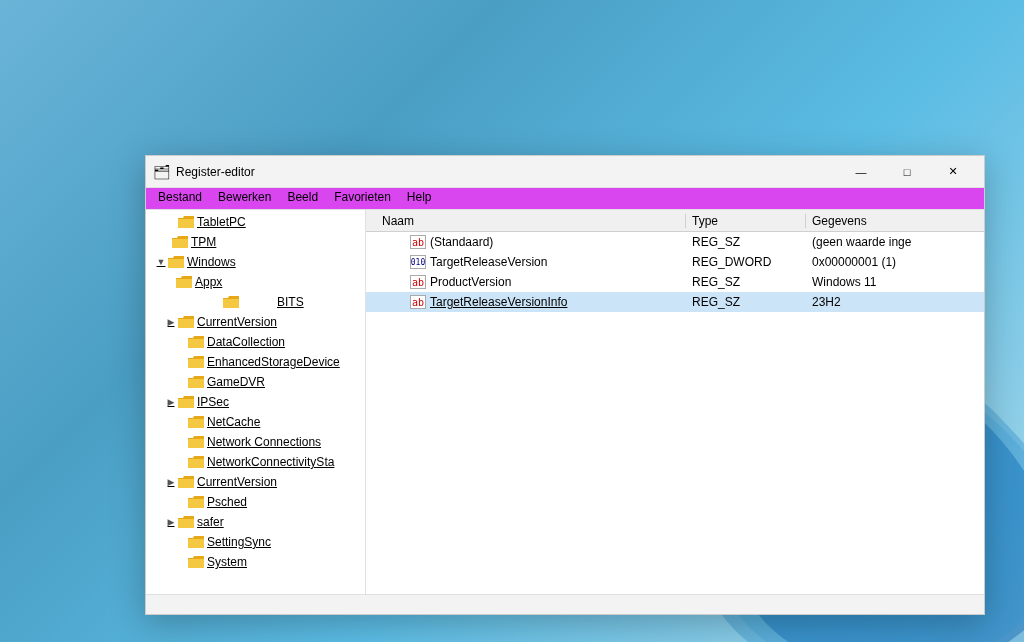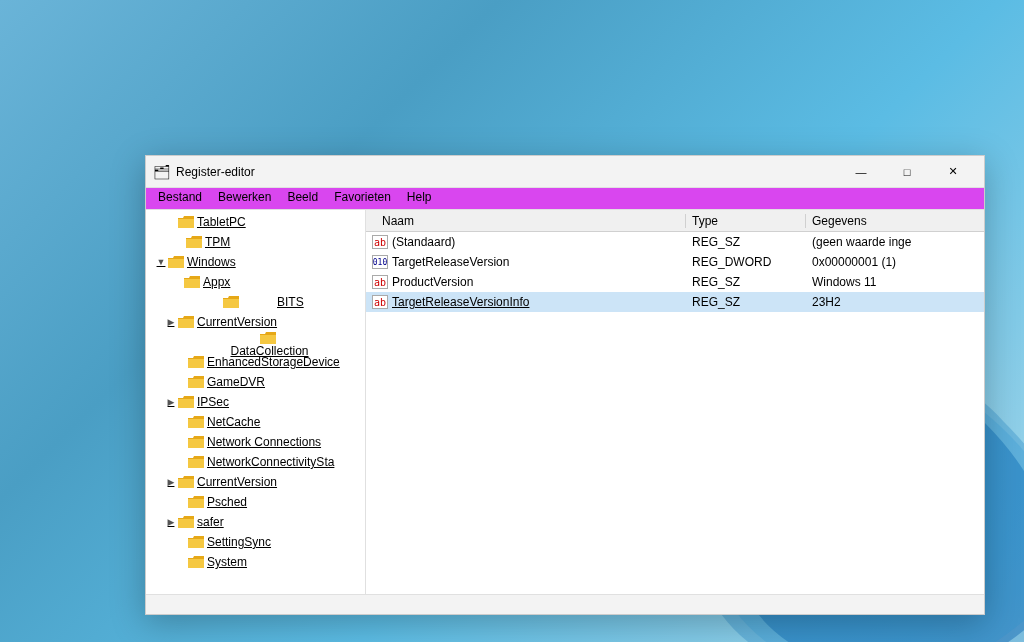--- a/index.html
+++ b/index.html
@@ -274,20 +274,21 @@
       width: 16px;
       height: 14px;
       display: inline-flex;
       align-items: center;
       justify-content: center;
       background: #fff;
       border: 1px solid #aaa;
       flex-shrink: 0;
       font-family: monospace;
       color: #c00;
+      margin-left: 38px;
     }
 
     
     .status-bar {
       height: 20px;
       background: #f3f3f3;
       border-top: 1px solid #e0e0e0;
       flex-shrink: 0;
     }
   </style>
@@ -337,21 +338,21 @@
         <span class="expand-icon"></span>
         <span class="folder-icon">
           <svg viewBox="0 0 16 12">
               <path d="M0,2 L5,2 L6,0 L16,0 L16,12 L0,12 Z" fill="#e6a817"></path>
               <path d="M0,3 L16,3 L16,12 L0,12 Z" fill="#f5c842"></path>
             </svg>
         </span>
         <span>TabletPC</span>
       </div>
 
-      <div class="tree-item" style="padding-left: 26px;">
+      <div class="tree-item" style="padding-left: 12px;">
         <span class="expand-icon"></span>
         <span class="folder-icon">
           <svg viewBox="0 0 16 12">
               <path d="M0,2 L5,2 L6,0 L16,0 L16,12 L0,12 Z" fill="#e6a817"></path>
               <path d="M0,3 L16,3 L16,12 L0,12 Z" fill="#f5c842"></path>
             </svg>
         </span>
         <span>TPM</span>
       </div>
 
@@ -359,21 +360,21 @@
         <span class="expand-icon">▼</span>
         <span class="folder-icon">
           <svg viewBox="0 0 16 12">
               <path d="M0,2 L5,2 L6,0 L16,0 L16,12 L0,12 Z" fill="#e6a817"></path>
               <path d="M0,3 L16,3 L16,12 L0,12 Z" fill="#f5c842"></path>
             </svg>
         </span>
         <span>Windows</span>
       </div>
 
-      <div class="tree-item" style="padding-left: 24px;">
+      <div class="tree-item" style="padding-left: 16px;">
         <span class="expand-icon"></span>
         <span class="folder-icon">
           <svg viewBox="0 0 16 12">
               <path d="M0,2 L5,2 L6,0 L16,0 L16,12 L0,12 Z" fill="#e6a817"></path>
               <path d="M0,3 L16,3 L16,12 L0,12 Z" fill="#f5c842"></path>
             </svg>
         </span>
         <span>Appx</span>
       </div>
 
@@ -392,21 +393,21 @@
         <span class="expand-icon">▶</span>
         <span class="folder-icon">
           <svg viewBox="0 0 16 12">
               <path d="M0,2 L5,2 L6,0 L16,0 L16,12 L0,12 Z" fill="#e6a817"></path>
               <path d="M0,3 L16,3 L16,12 L0,12 Z" fill="#f5c842"></path>
             </svg>
         </span>
         <span>CurrentVersion</span>
       </div>
 
-      <div class="tree-item" style="padding-left: 28px; flex-direction: column;">
+      <div class="tree-item" style="padding-left: 28px;">
         <span class="expand-icon"></span>
         <span class="folder-icon">
           <svg viewBox="0 0 16 12">
               <path d="M0,2 L5,2 L6,0 L16,0 L16,12 L0,12 Z" fill="#e6a817"></path>
               <path d="M0,3 L16,3 L16,12 L0,12 Z" fill="#f5c842"></path>
             </svg>
         </span>
         <span>DataCollection</span>
       </div>
 

